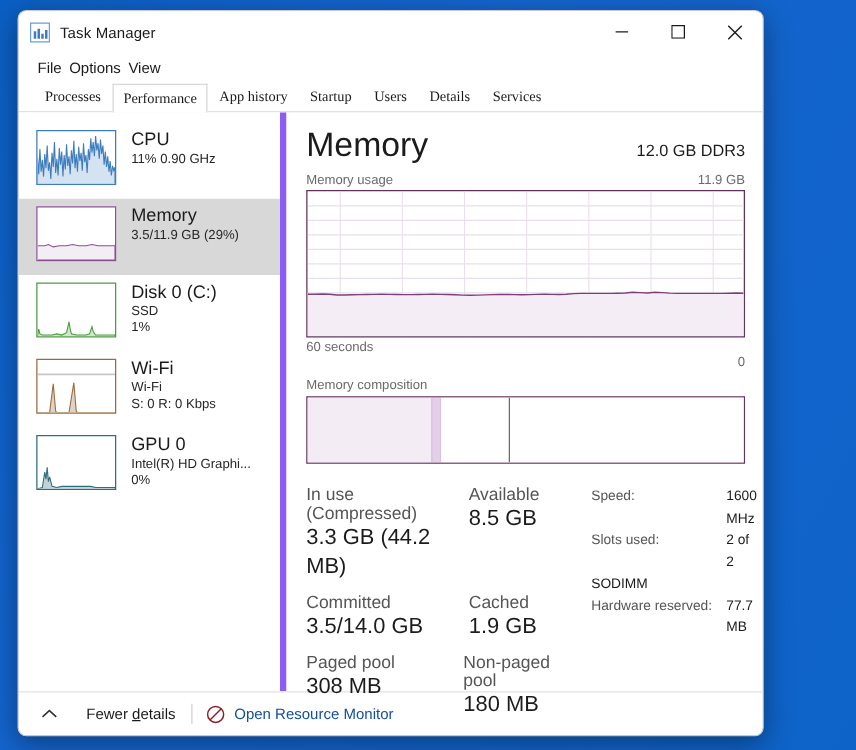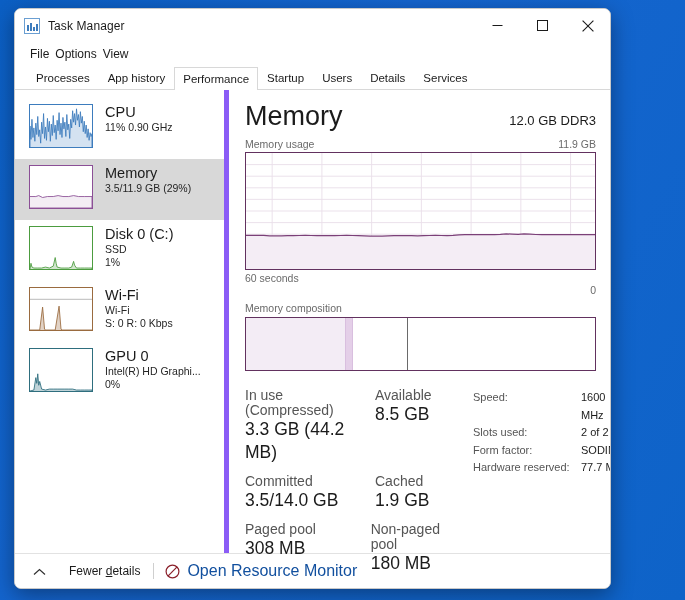--- a/index.html
+++ b/index.html
@@ -68,20 +68,21 @@
     border-bottom: 1px solid #d8d8d8;
     background: #ffffff;
   }
   .tab {
     font-size: 11.5px; color: #1b1b1b;
     padding: 3px 8px 4px 8px;
     height: 23px;
     display: flex; align-items: center;
     border: 1px solid transparent;
     border-bottom: none;
+    font-family: Liberation Serif, serif;
   }
   .tab.active {
     background: #ffffff;
     border-color: #d8d8d8;
     position: relative; top: 1px;
     font-weight: 400;
   }
   
   #content { flex: 1 1 auto; display: flex; min-height: 0; background:#fff; }
   
@@ -159,21 +160,21 @@
     display: flex; align-items: center;
     padding-left: 18px;
     background: #ffffff;
   }
   #fewer {
     display: flex; align-items: flex-end; gap: 23px;
     font-size: 12px; color: #1b1b1b;
   }
   #chev { color: #303030; font-size: 11px; }
   #fdivider { width: 1px; height: 16px; background: #cfcfcf; margin: 0 11px 0 13px; }
-  #orm { display: flex; align-items: center; gap: 7px; font-size: 16px; color: #114f9e; }
+  #orm { display: flex; align-items: center; gap: 7px; font-size: 12px; color: #114f9e; }
   #orm-icon { width: 15px; height: 15px; flex:0 0 15px; }
   .u { text-decoration: underline; }
 </style>
 </head>
 <body>
 
 <div id="window">
 
   <div id="titlebar">
     <div id="app-icon"></div>
@@ -199,22 +200,22 @@
   </div>
 
   <div id="menubar">
     <span class="menu-item">File</span>
     <span class="menu-item">Options</span>
     <span class="menu-item">View</span>
   </div>
 
   <div id="tabstrip">
     <div class="tab">Processes</div>
+    <div class="tab active">Performance</div>
     <div class="tab">App history</div>
-    <div class="tab active">Performance</div>
     <div class="tab">Startup</div>
     <div class="tab">Users</div>
     <div class="tab">Details</div>
     <div class="tab">Services</div>
   </div>
 
   <div id="content">
 
     <div id="sidebar">
 
@@ -386,21 +387,20 @@
         <div id="stats-right">
           <div class="spec-row">
             <span class="spec-key">Speed:</span>
             <span class="spec-val">1600 MHz</span>
           </div>
           <div class="spec-row">
             <span class="spec-key">Slots used:</span>
             <span class="spec-val">2 of 2</span>
           </div>
           <div class="spec-row">
-            <span class="spec-key">Form factor:</span>
             <span class="spec-val">SODIMM</span>
           </div>
           <div class="spec-row">
             <span class="spec-key">Hardware reserved:</span>
             <span class="spec-val">77.7 MB</span>
           </div>
         </div>
 
       </div>
 

